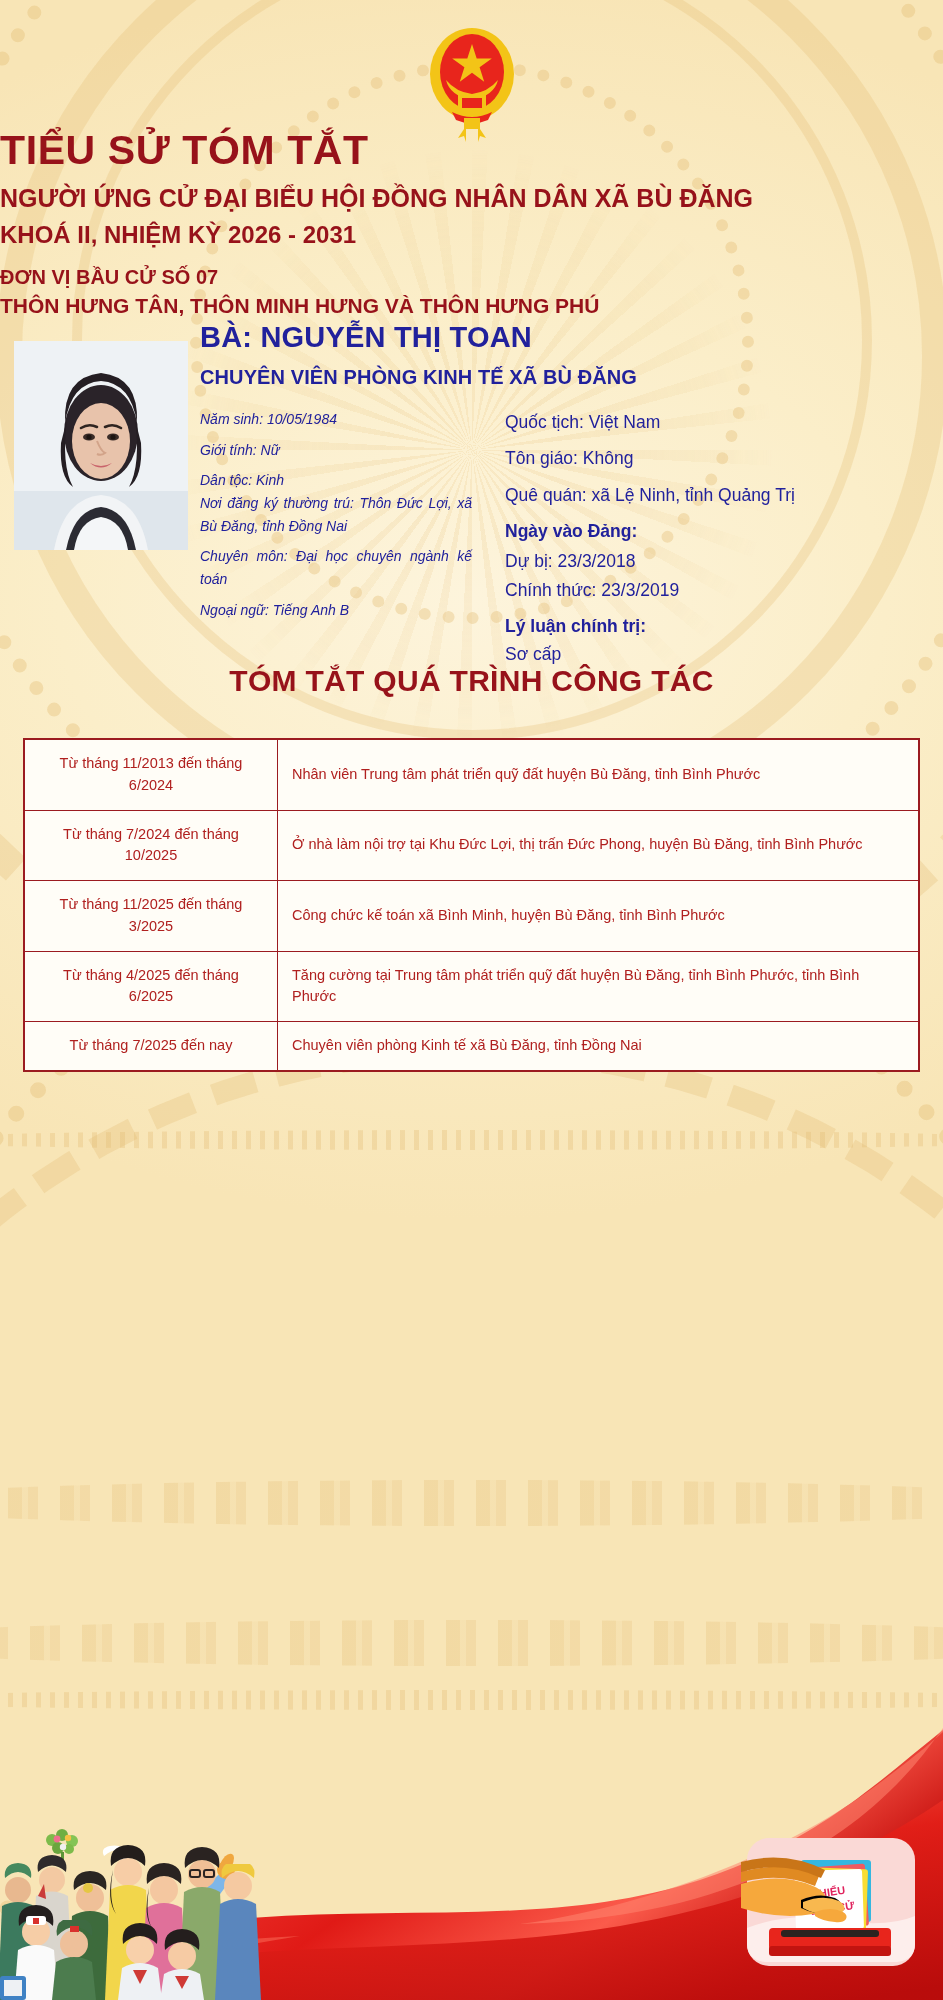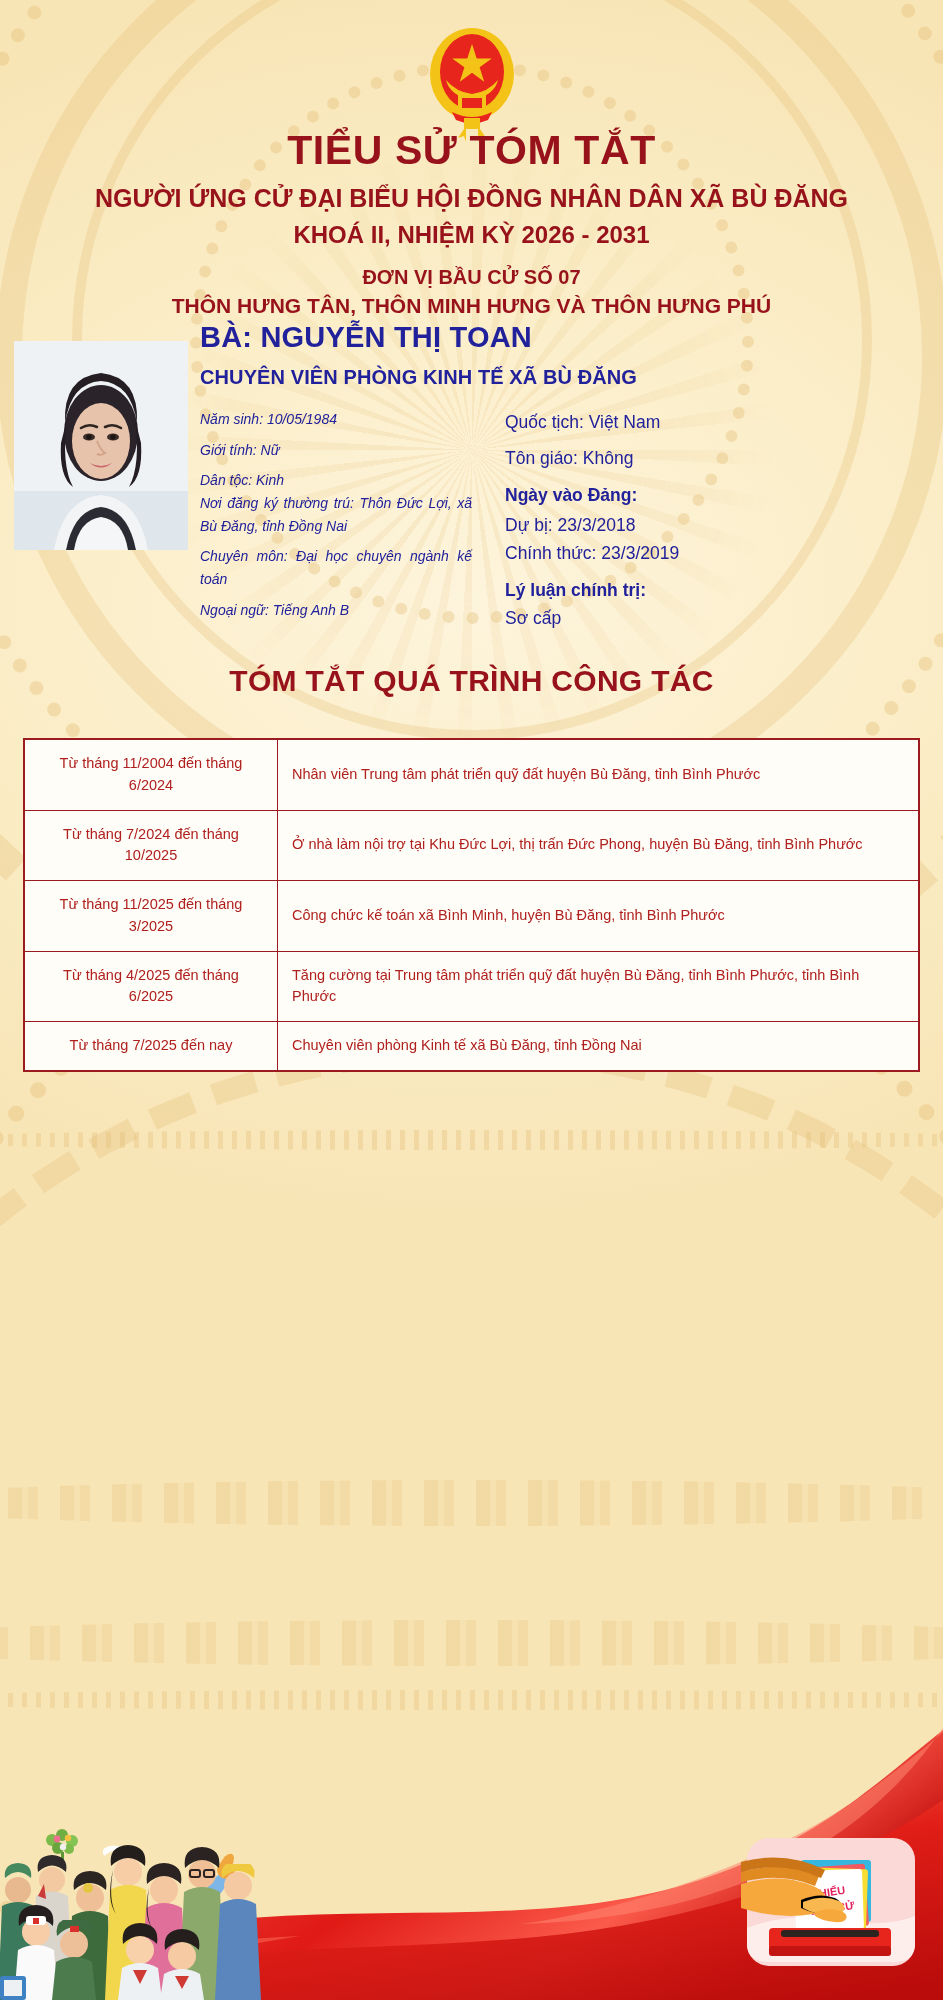--- a/index.html
+++ b/index.html
@@ -87,21 +87,21 @@
     position: absolute;
     top: 22px; left: 50%;
     transform: translateX(-50%);
     width: 120px; height: 120px;
   }
   .emblem-svg { display: block; width: 120px; height: 120px; }
 
   .title-block {
     position: absolute;
     top: 128px; left: 0; right: 0;
-    text-align: center;
+    text-align: left;
     color: #99131a;
   }
   .t-main {
     font-size: 41px;
     font-weight: bold;
     letter-spacing: .6px;
     line-height: 1.12;
     margin: 0 0 10px 0;
     color: #97121a;
   }
@@ -313,33 +313,34 @@
     <div class="fact">Giới tính: Nữ</div>
     <div class="fact nogap">Dân tộc: Kinh</div>
     <div class="fact">Nơi đăng ký thường trú: Thôn Đức Lợi, xã Bù Đăng, tỉnh Đồng Nai</div>
     <div class="fact">Chuyên môn: Đại học chuyên ngành kế toán</div>
     <div class="fact">Ngoại ngữ: Tiếng Anh B</div>
   </div>
 
   <div class="col-right">
     <div class="fact">Quốc tịch: Việt Nam</div>
     <div class="fact">Tôn giáo: Không</div>
+    <div class="fact">Quê quán: xã Lệ Ninh, tỉnh Quảng Trị</div>
     <div class="fact tight lbl-bold">Ngày vào Đảng:</div>
     <div class="fact nogap">Dự bị: 23/3/2018</div>
     <div class="fact">Chính thức: 23/3/2019</div>
     <div class="fact nogap lbl-bold">Lý luận chính trị:</div>
     <div class="fact">Sơ cấp</div>
   </div>
 
   <div class="section-title">TÓM TẮT QUÁ TRÌNH CÔNG TÁC</div>
 
   <table class="history">
     <tbody>
       <tr>
-        <td class="period">Từ tháng 11/2004 đến tháng 6/2024</td>
+        <td class="period">Từ tháng 11/2013 đến tháng 6/2024</td>
         <td class="desc">Nhân viên Trung tâm phát triển quỹ đất huyện Bù Đăng, tỉnh Bình Phước</td>
       </tr>
       <tr>
         <td class="period">Từ tháng 7/2024 đến tháng 10/2025</td>
         <td class="desc">Ở nhà làm nội trợ tại Khu Đức Lợi, thị trấn Đức Phong, huyện Bù Đăng, tỉnh Bình Phước</td>
       </tr>
       <tr>
         <td class="period">Từ tháng 11/2025 đến tháng 3/2025</td>
         <td class="desc">Công chức kế toán xã Bình Minh, huyện Bù Đăng, tỉnh Bình Phước</td>
       </tr>

